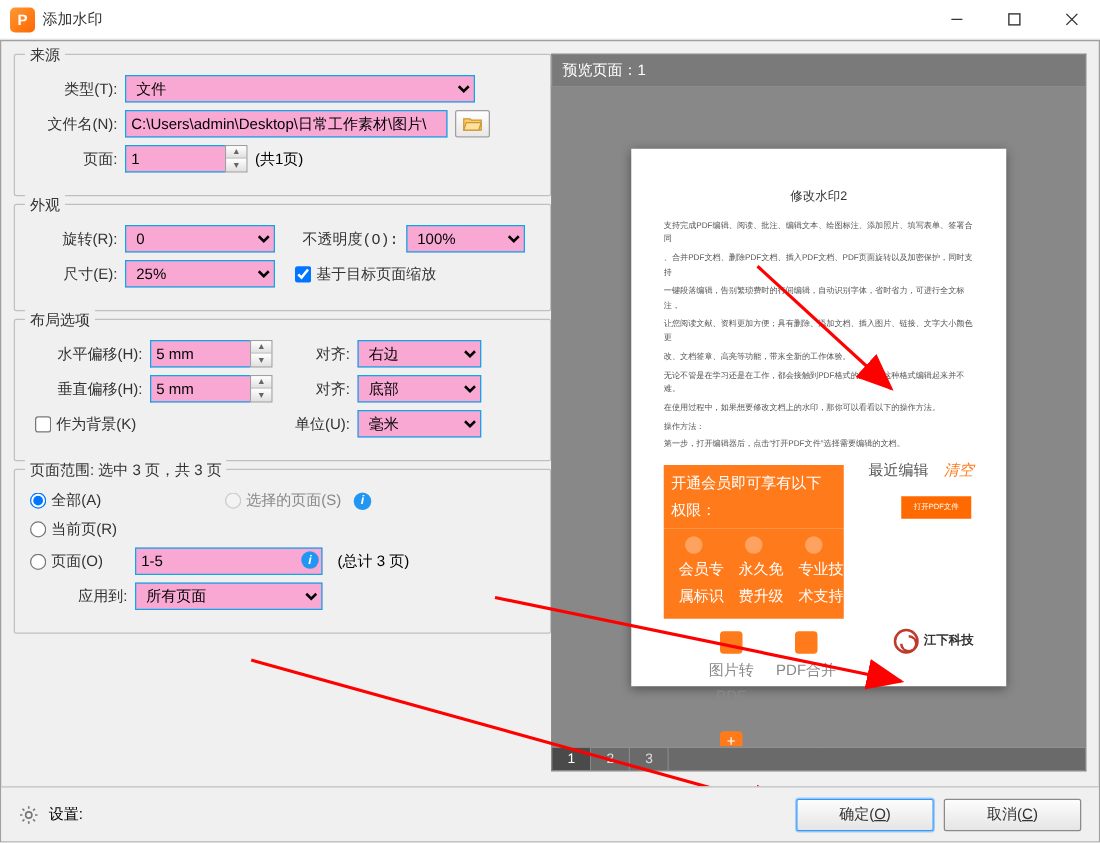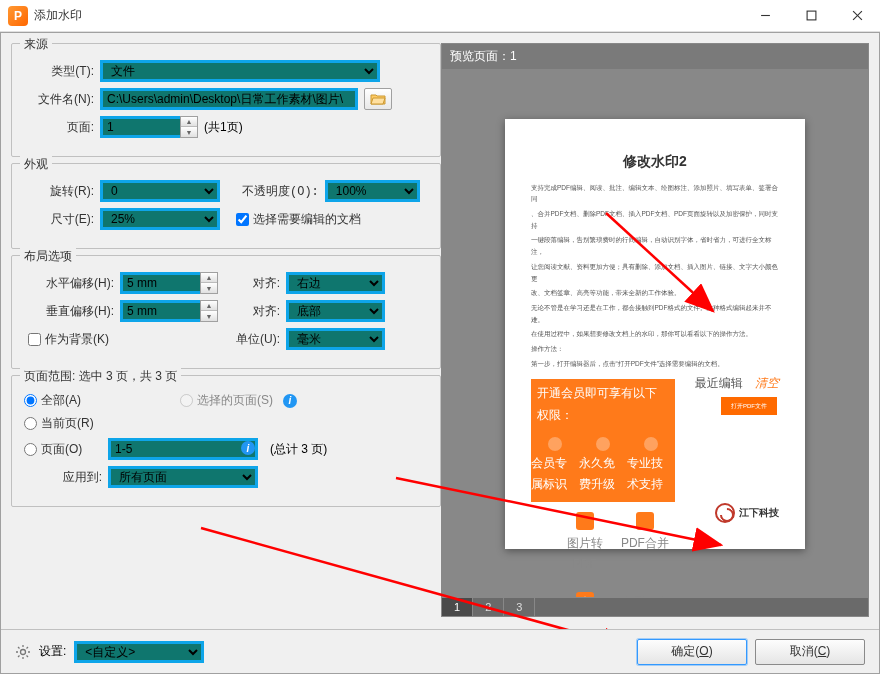--- a/index.html
+++ b/index.html
@@ -20,21 +20,21 @@
 
 .group { border:1px solid #c0c0c0; background:#f0f0f0; border-radius:2px; padding:10px 12px 12px; margin-bottom:6px; position:relative;}
 .group-title { position:absolute; top:-8px; left:8px; background:#f0f0f0; padding:0 4px; color:#333;}
 
 .row { display:flex; align-items:center; margin:6px 0; gap:6px;}
 .lbl { text-align:right; color:#333;}
 .lbl.w70 { width:70px;}
 .lbl.w90 { width:90px;}
 .lbl.w56 { width:56px;}
 
-select, input[type=text] { height:22px; border:3px solid #0ea5e9; background:#0f766e; padding:0 4px; font-size:12px;}
+select, input[type=text] { height:22px; border:1px solid #0ea5e9; background:#f9a8d4; padding:0 4px; font-size:12px;}
 .sel-wide { width:280px;}
 .sel-mid { width:120px;}
 .sel-sm { width:95px;}
 .sel-xs { width:99px;}
 .txt-wide { width:258px;}
 .browse-btn { width:28px; height:22px; border:1px solid #a0a0a0; background:linear-gradient(#fff,#e8e8e8); display:flex; align-items:center; justify-content:center; border-radius:2px;}
 .browse-btn svg { width:16px; height:14px;}
 
 .spin-wrap { display:flex; }
 .spin-wrap input { width:80px; border-right:none;}
@@ -44,25 +44,25 @@
 
 input[type=checkbox],input[type=radio]{margin-right:4px; vertical-align:middle;}
 .chk-lbl,.rad-lbl{display:inline-flex; align-items:center; color:#333;}
 
 .info-icon{ display:inline-flex; width:14px; height:14px; border-radius:50%; background:#2196f3; color:#fff; align-items:center; justify-content:center; font-size:10px; font-style:italic; font-weight:bold; margin-left:4px;}
 
 
 .preview-header{ background:#7a7a7a; color:#fff; padding:4px 8px; font-size:12px; border:1px solid #888; border-bottom:none;}
 .preview-body{ flex:1; background:#888; border:1px solid #888; display:flex; align-items:center; justify-content:center; position:relative; overflow:hidden;}
 .page{ width:300px; height:430px; background:#fff; box-shadow:0 2px 8px rgba(0,0,0,0.4); position:relative; padding:30px 26px; font-size:7px; line-height:1.8; color:#555;}
-.page h4{ text-align:center; font-size:14px; color:#333; margin-bottom:8px; font-weight:bold;}
+.page h4{ text-align:center; font-size:10px; color:#333; margin-bottom:8px; font-weight:normal;}
 .page p{ font-size:6.5px; margin:3px 0;}
 .orange-banner{ background:#ff7a1a; color:#fff; padding:4px 6px; font-size:6.5px; margin-top:6px; display:flex; justify-content:space-between;}
 .orange-row{ background:#ff7a1a; display:flex; padding:6px 0; margin-bottom:2px;}
-.orange-row .cell{ flex:1; text-align:left; color:#fff; font-size:6px;}
+.orange-row .cell{ flex:1; text-align:right; color:#fff; font-size:6px;}
 .orange-row .cell .ico{ width:14px; height:14px; background:rgba(255,255,255,0.3); border-radius:50%; margin:0 auto 2px;}
 .grid-row{ display:flex; margin-top:4px;margin-left:24px;}
 .grid-row .gcell{ flex:1; text-align:center; font-size:6px; color:#888; padding:6px 0;}
 .gcell .gico{ width:18px; height:18px; background:#ff7a1a; border-radius:3px; margin:0 auto 3px;}
 .gcell .gico.plus{ display:flex; align-items:center; justify-content:center; color:#fff; font-size:12px;}
 .open-btn{ background:#ff6a00; color:#fff; font-size:6px; padding:4px 10px; position:absolute; right:28px; top:278px;}
 .logo-stamp{ position:absolute; right:26px; bottom:26px; display:flex; align-items:center; gap:4px;}
 .logo-stamp .circ{ width:20px; height:20px; border:2px solid #c0392b; border-radius:50%; position:relative;}
 .logo-stamp .circ::after{content:""; position:absolute; width:10px; height:10px; border:2px solid #c0392b; border-radius:50%; border-left-color:transparent; top:3px; left:3px; transform:rotate(45deg);}
 .logo-stamp span{ font-size:10px; color:#333; font-weight:bold;}
@@ -145,21 +145,21 @@
         <span class="lbl w70">旋转(R):</span>
         <select class="sel-mid"><option>0</option></select>
         <span class="lbl" style="margin-left:16px;font-family:Liberation Mono, monospace;">不透明度(O):</span>
         <select class="sel-sm"><option>100%</option></select>
       </div>
       <div class="row">
         <span class="lbl w70">尺寸(E):</span>
         <select class="sel-mid"><option>25%</option></select>
         <label class="chk-lbl" style="margin-left:10px;">
           <input type="checkbox" checked="" style="">
-              <span>选择需要编辑的文档</span>
+              <span>基于目标页面缩放</span>
         </label>
       </div>
     </div>
 
     <div class="group">
       <div class="group-title">布局选项</div>
       <div class="row">
         <span class="lbl w90">水平偏移(H):</span>
         <div class="spin-wrap">
           <input type="text" value="5 mm" style="">
@@ -308,21 +308,20 @@
           <line x1="8" y1="13" x2="8" y2="15"></line>
           <line x1="1" y1="8" x2="3" y2="8"></line>
           <line x1="13" y1="8" x2="15" y2="8"></line>
           <line x1="3" y1="3" x2="4.5" y2="4.5"></line>
           <line x1="11.5" y1="11.5" x2="13" y2="13"></line>
           <line x1="3" y1="13" x2="4.5" y2="11.5"></line>
           <line x1="11.5" y1="4.5" x2="13" y2="3"></line>
         </g>
       </svg>
   <span>设置:</span>
-  <select><option>&lt;自定义&gt;</option></select>
   <div class="spacer"></div>
   <div class="btn primary">
         <span>确定(<u class="ak">O</u>)</span>
       </div>
   <div class="btn">
         <span>取消(<u class="ak">C</u>)</span>
       </div>
 </div>
 
 </div>

